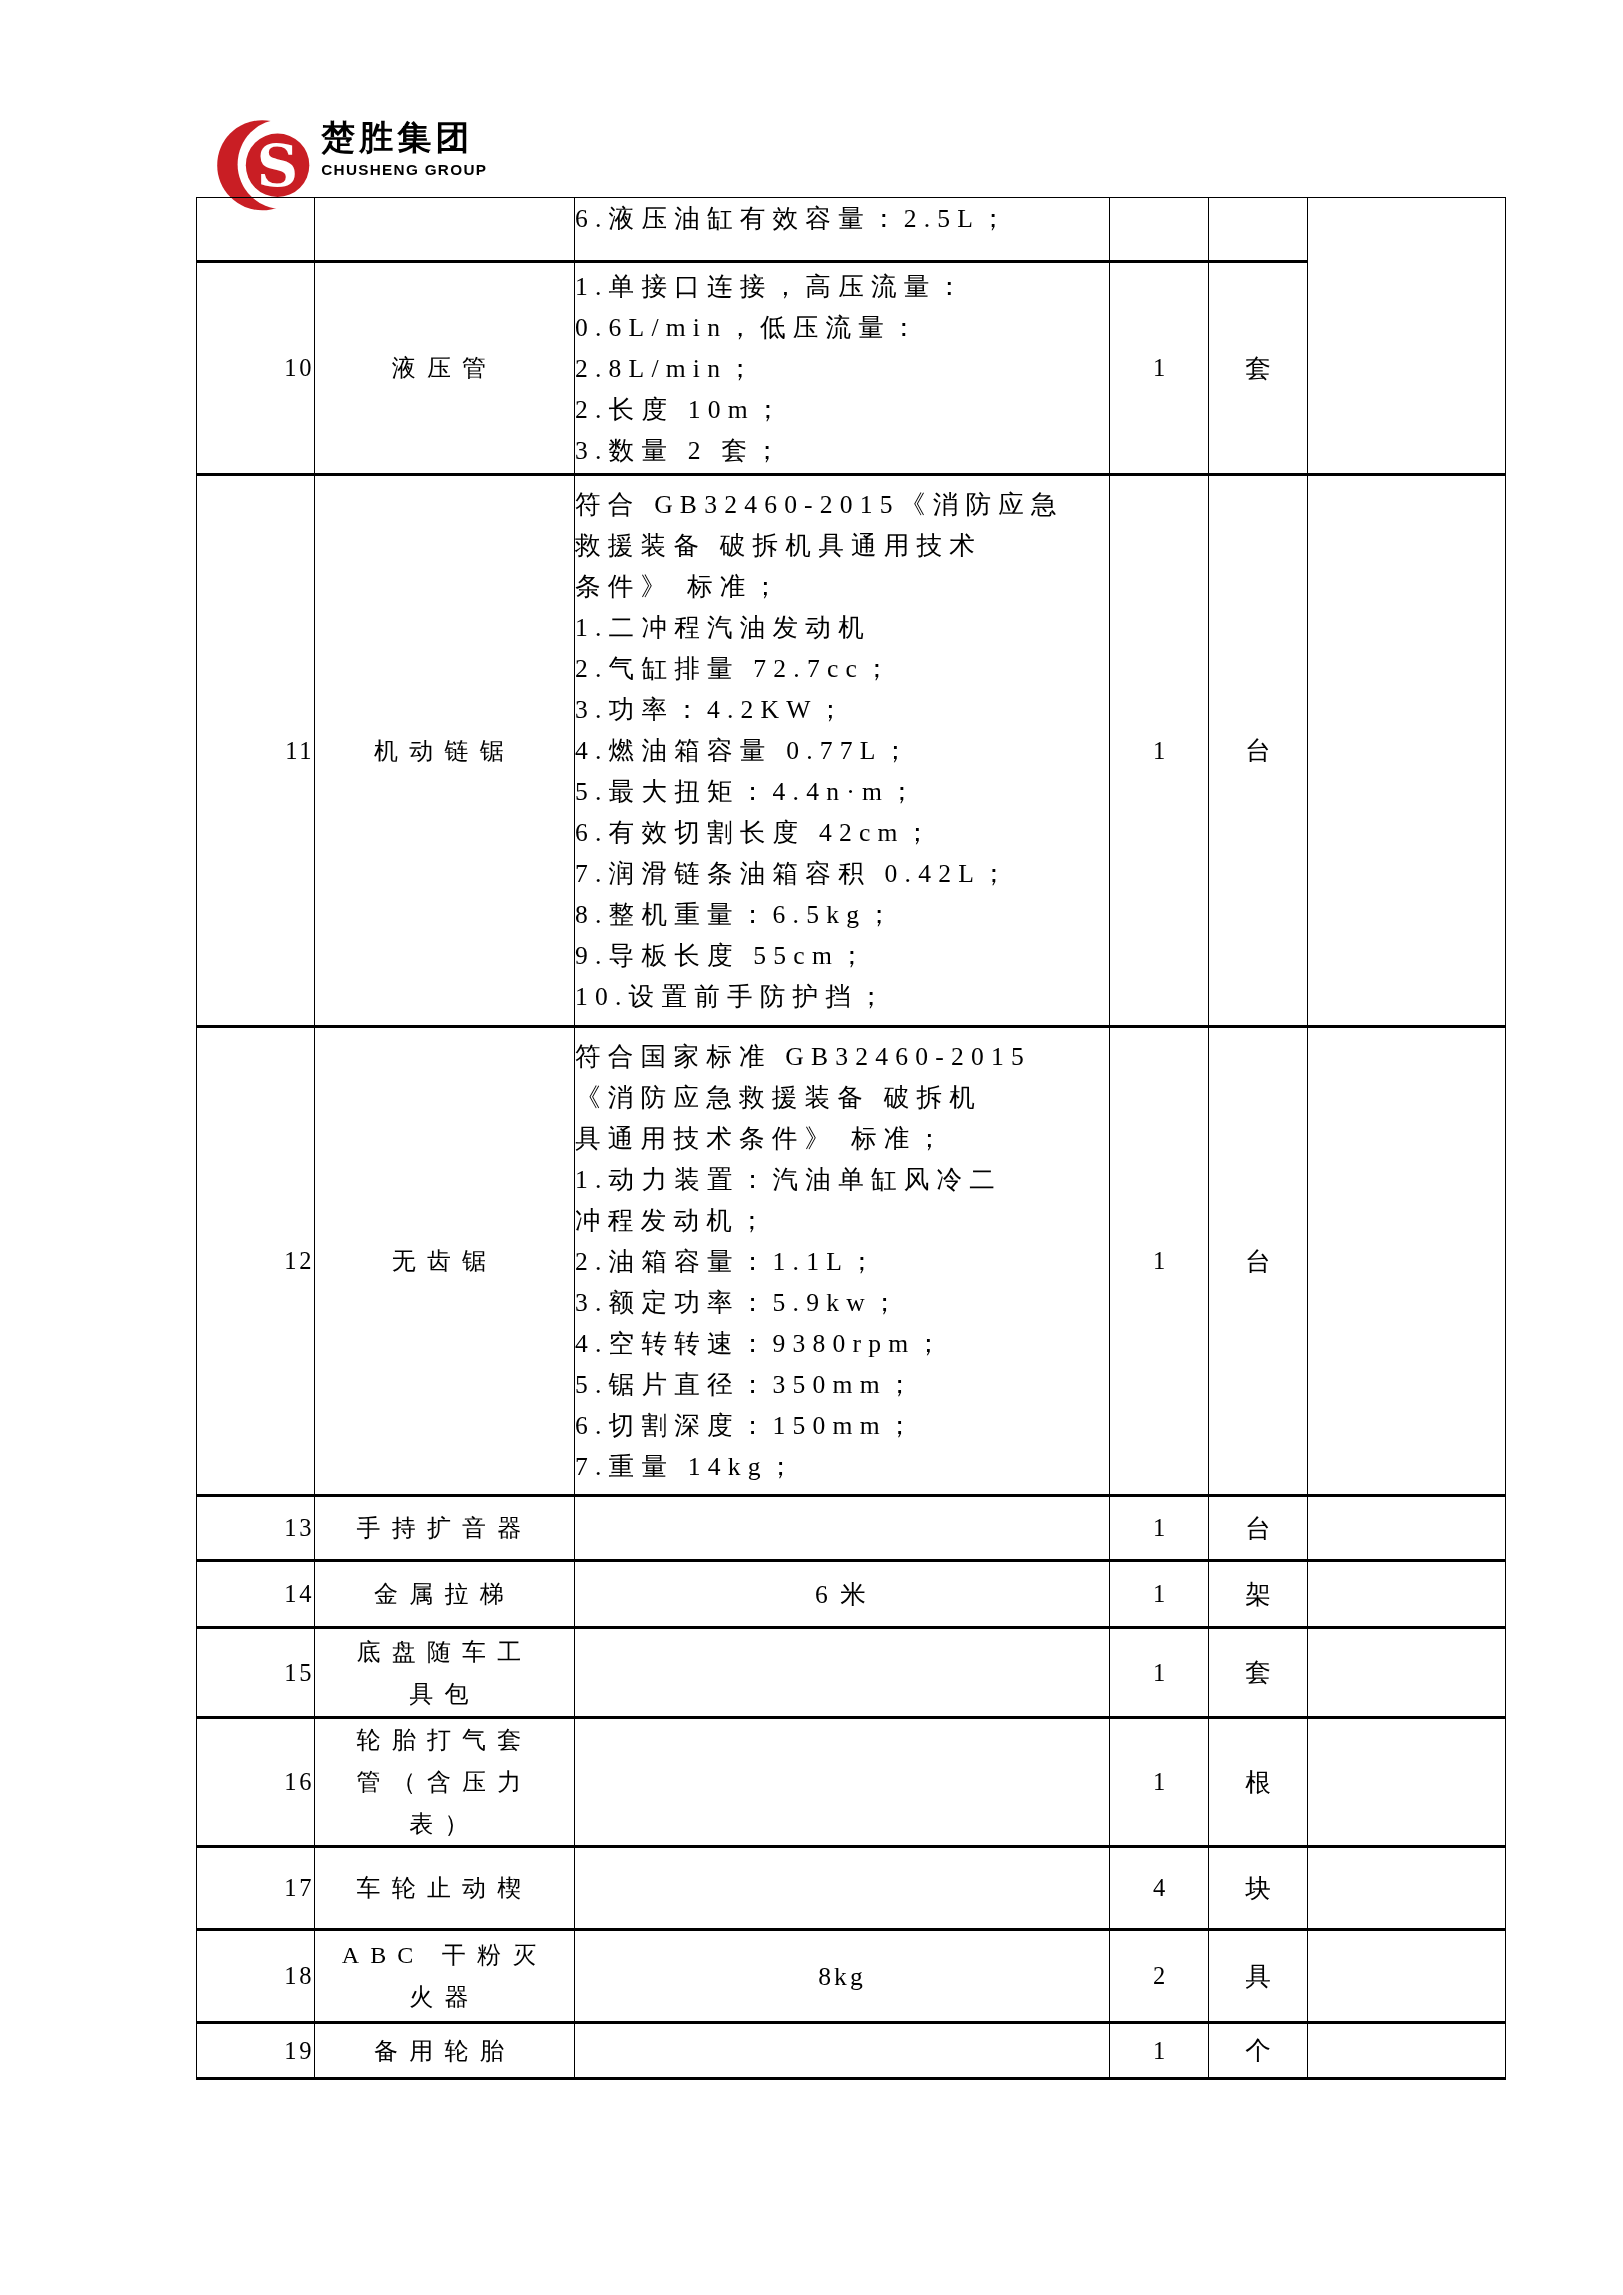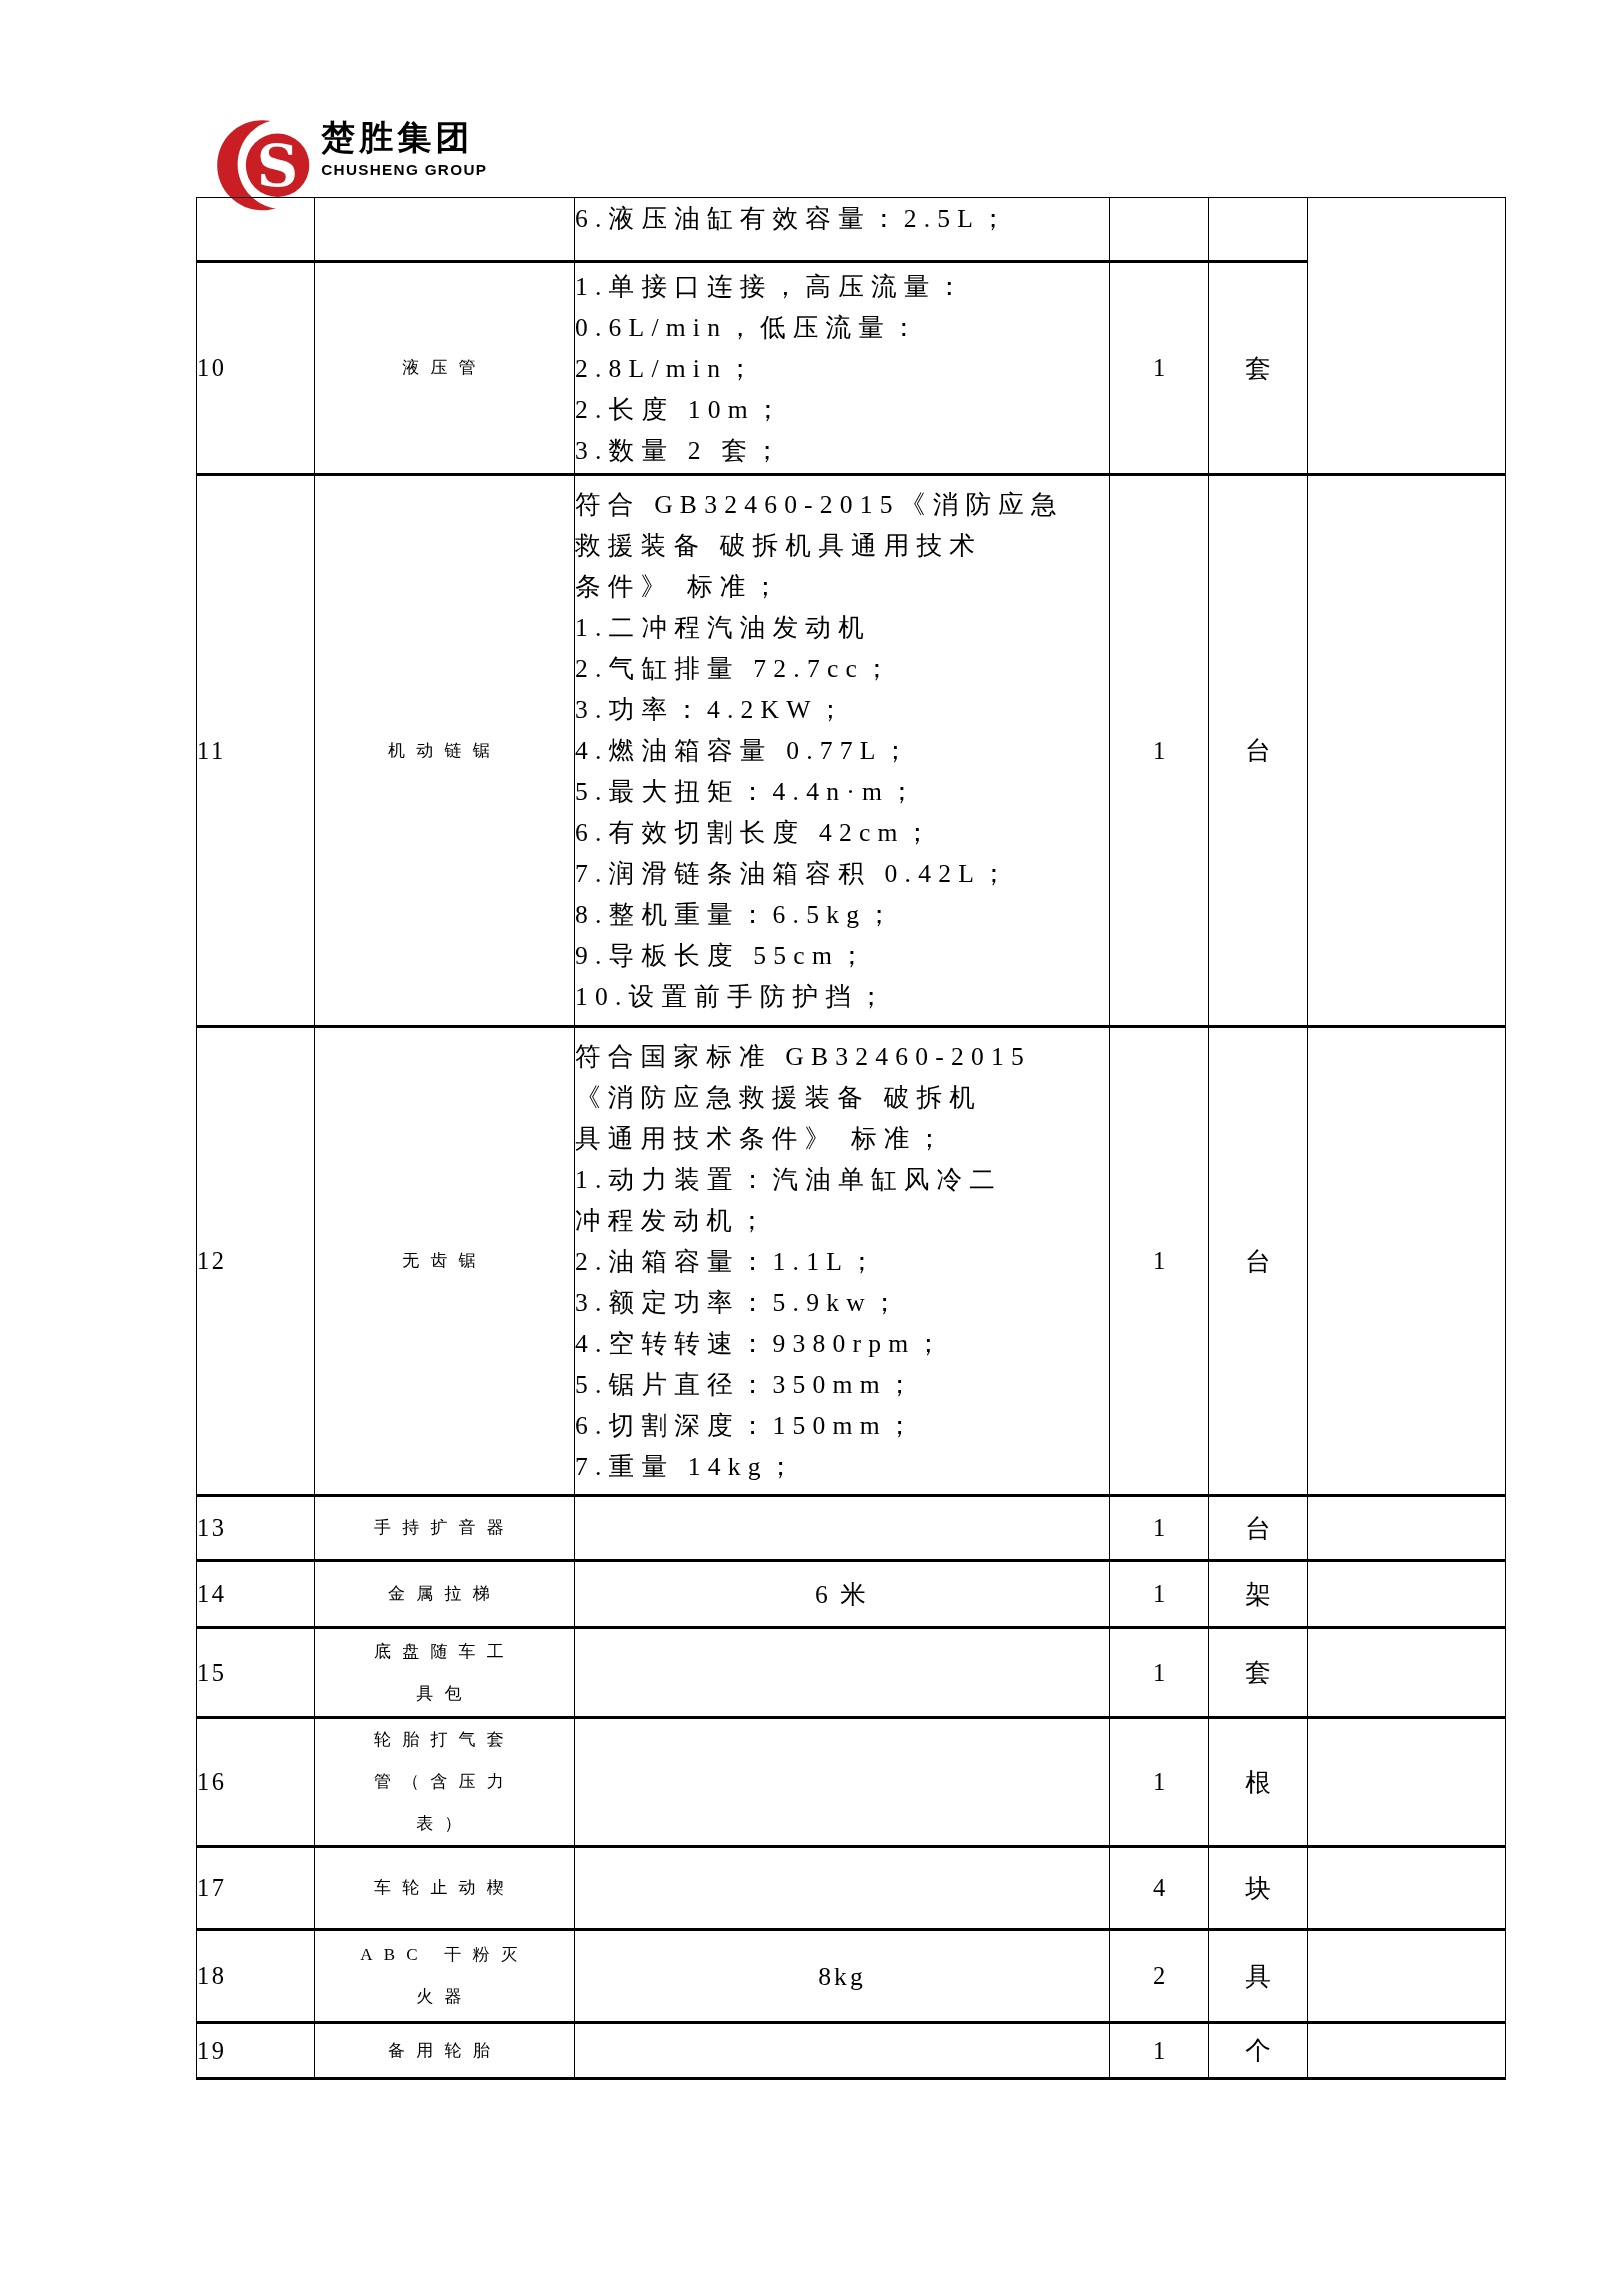--- a/index.html
+++ b/index.html
@@ -47,27 +47,27 @@
     border:1.5px solid #000;
     vertical-align:middle;
     padding:0;
     overflow:hidden;
   }
   table.spec tr + tr td{border-top-width:3.1px;}
   table.spec tr:first-child td{border-top-width:1.5px;}
   table.spec tr:last-child td{border-bottom-width:3.1px;}
 
   td.c-no{
-    text-align:left;
+    text-align:right;
     font-size:24.5px;
     letter-spacing:2.6px;
   }
   td.c-name{
     text-align:center;
-    font-size:17px;
+    font-size:24px;
     letter-spacing:11.2px;
     line-height:42px;
     white-space:pre-line;
   }
   td.c-spec{
     text-align:left;
     font-size:25.6px;
     letter-spacing:7.2px;
     line-height:41px;
     padding:0 13.3px;

